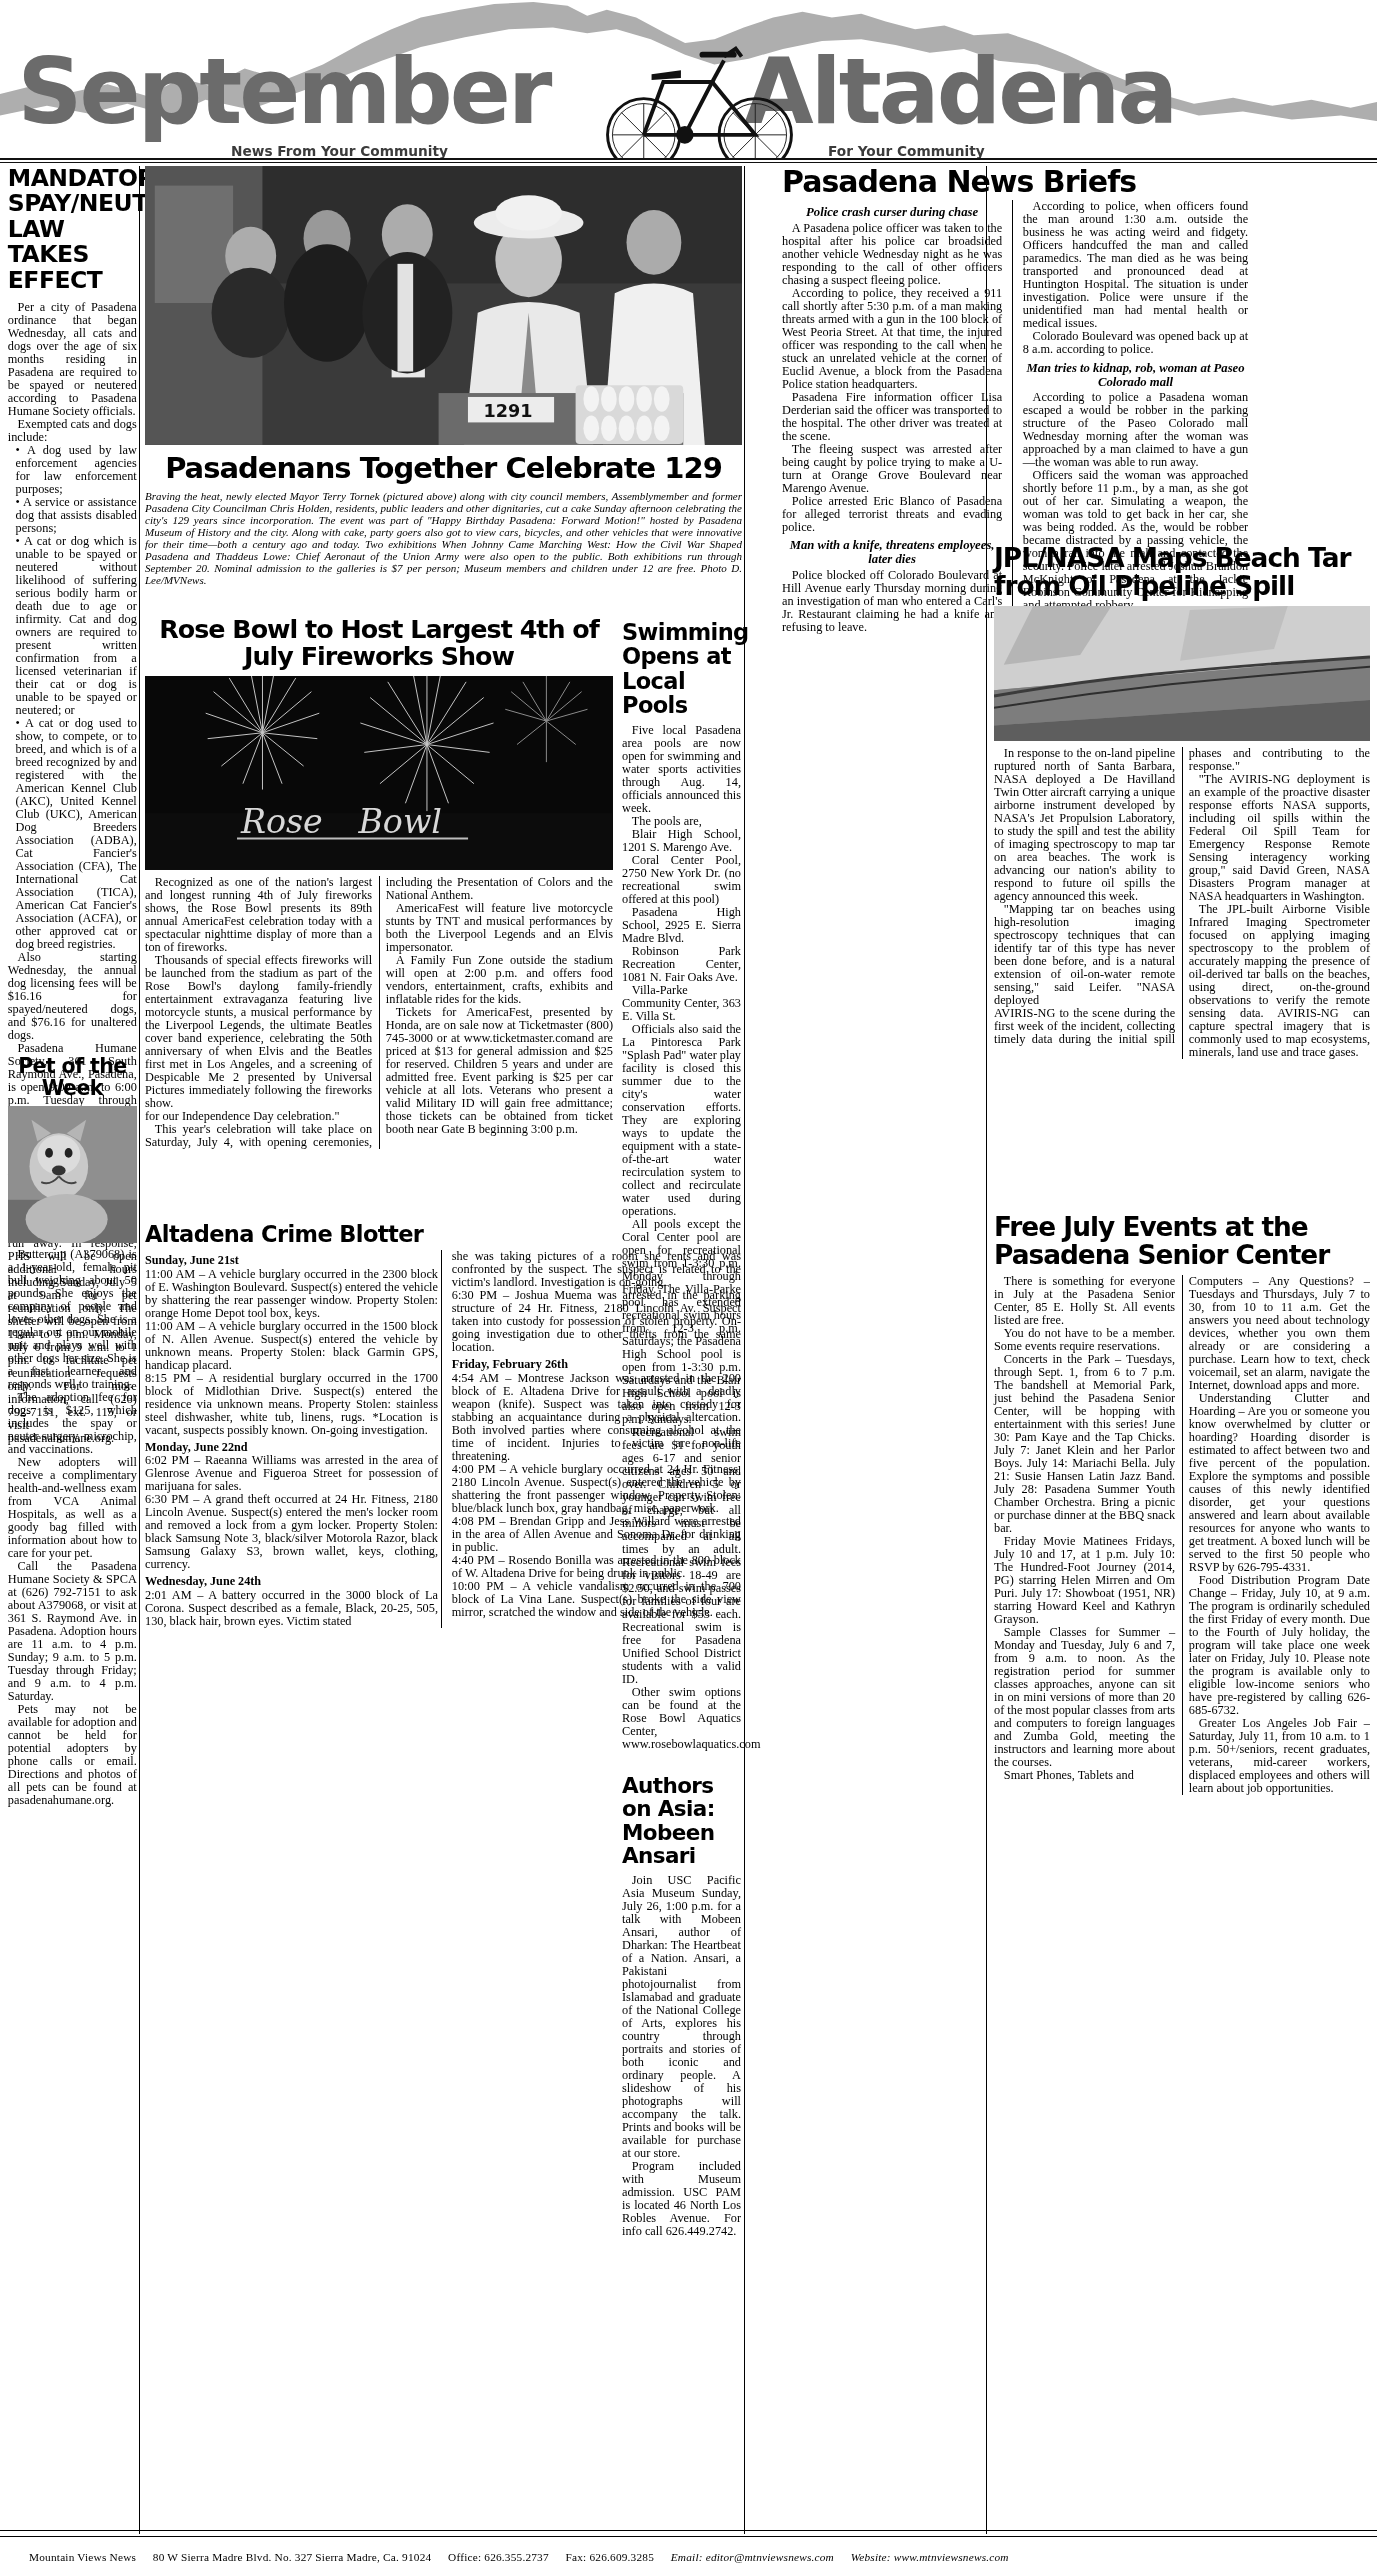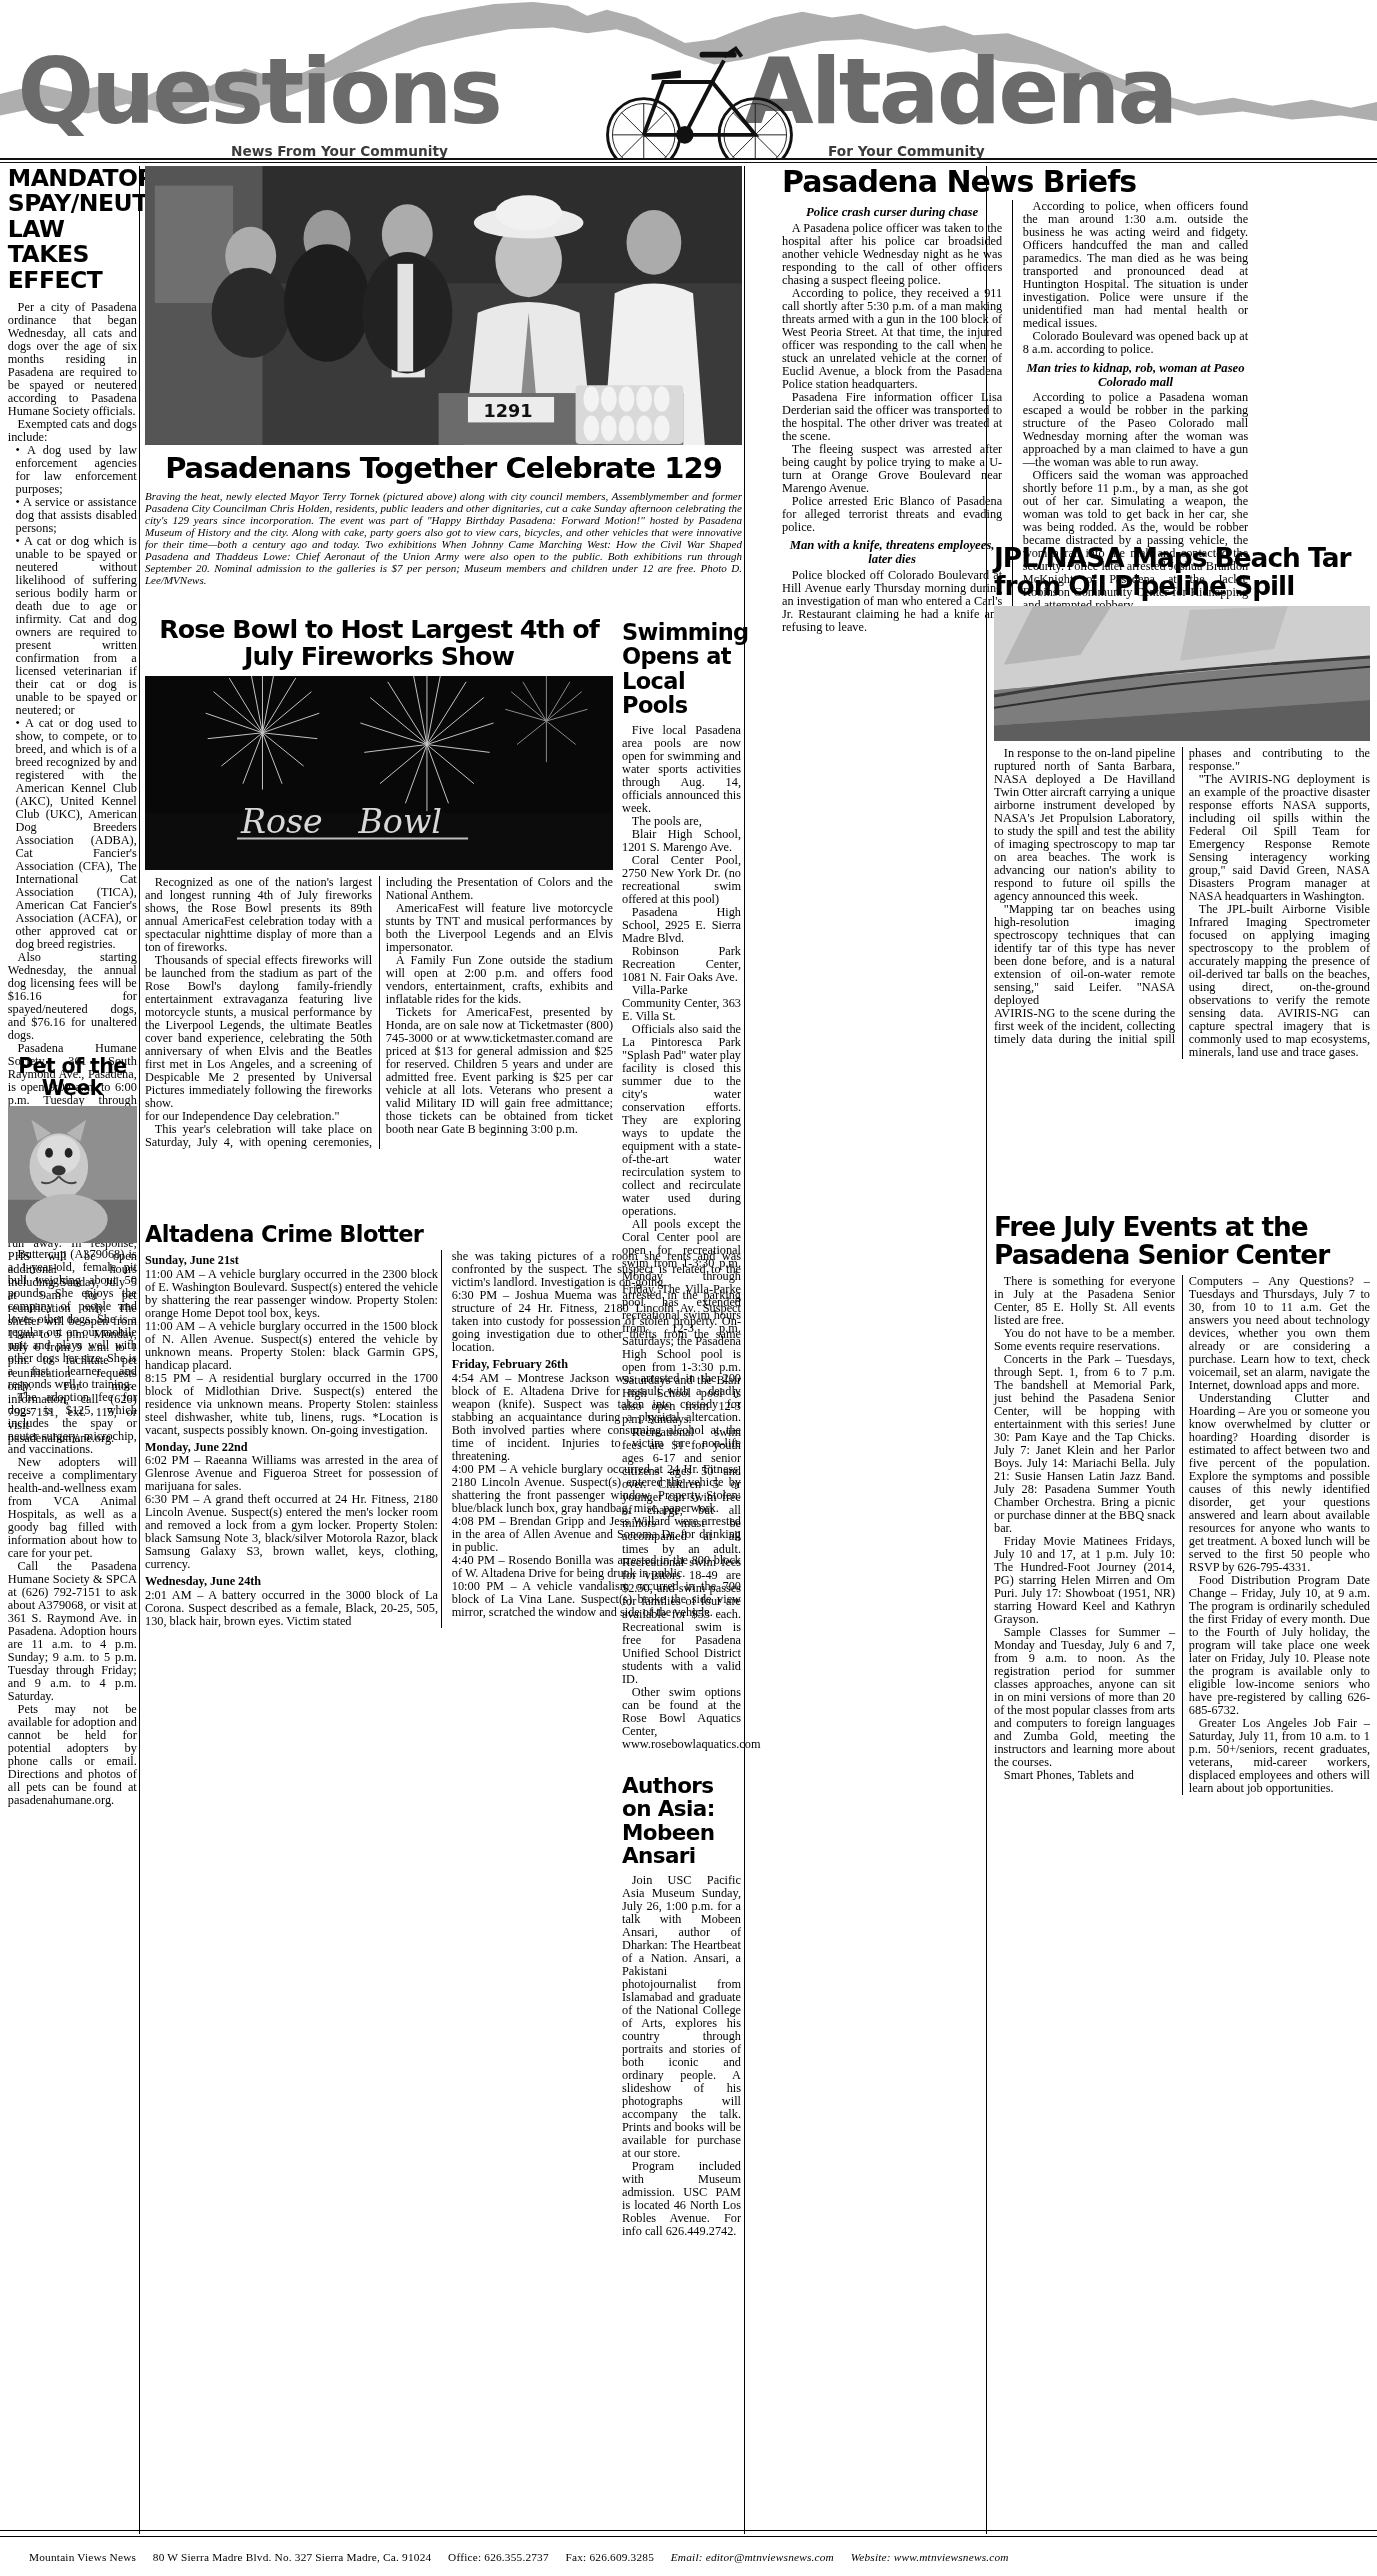--- a/index.html
+++ b/index.html
@@ -101,21 +101,21 @@
 <body>
 
 <div class="masthead">
   <svg class="mtns" viewBox="0 0 1408 162" preserveAspectRatio="none">
     <path d="M0,120 L0,96 L40,86 L75,94 L110,86 L150,98 L185,80 L215,88 L250,70 L290,82 L330,66 L370,44 L400,30 L430,18 L470,10 L505,4 L545,2 L580,6 L600,16 L620,10 L650,18 L680,34 L700,44 L730,40 L760,28 L790,18 L820,12 L850,18 L880,14 L905,22 L935,30 L965,26 L995,36 L1030,34 L1060,44 L1090,56 L1120,70 L1150,82 L1185,96 L1220,106 L1260,100 L1300,108 L1340,102 L1380,110 L1408,104 L1408,162 L0,162 Z" fill="#aeaeae"></path>
     <path d="M0,140 L0,118 L48,108 L90,116 L130,106 L175,118 L210,102 L255,112 L300,96 L345,80 L390,62 L430,48 L475,38 L520,30 L565,28 L600,34 L630,30 L665,40 L700,56 L730,66 L765,60 L800,50 L840,42 L880,40 L915,46 L950,54 L985,50 L1020,62 L1060,66 L1100,78 L1140,92 L1180,106 L1225,118 L1270,114 L1320,122 L1370,118 L1408,124 L1408,162 L0,162 Z" fill="#ffffff"></path>
     <path d="M0,162 L0,136 L60,128 L120,136 L180,128 L245,138 L310,126 L375,110 L440,94 L505,84 L570,78 L630,82 L690,94 L750,90 L810,80 L875,76 L940,84 L1005,94 L1070,104 L1140,120 L1210,134 L1280,138 L1350,136 L1408,142 L1408,162 Z" fill="#ffffff"></path>
   </svg>
 
   <div class="masthead-words">
-    <span class="word left">Questions</span>
+    <span class="word left">September</span>
     <span class="word right">Altadena</span>
     <svg class="bike" viewBox="0 0 230 140">
       <g fill="none" stroke="#111" stroke-width="3">
         <circle cx="58" cy="100" r="37"></circle>
         <circle cx="172" cy="100" r="37"></circle>
       </g>
       <g fill="none" stroke="#222" stroke-width="1">
         <circle cx="58" cy="100" r="32"></circle>
           <circle cx="172" cy="100" r="32"></circle>
         <path d="M58,68 L58,132 M26,100 L90,100 M35,77 L81,123 M81,77 L35,123"></path>

